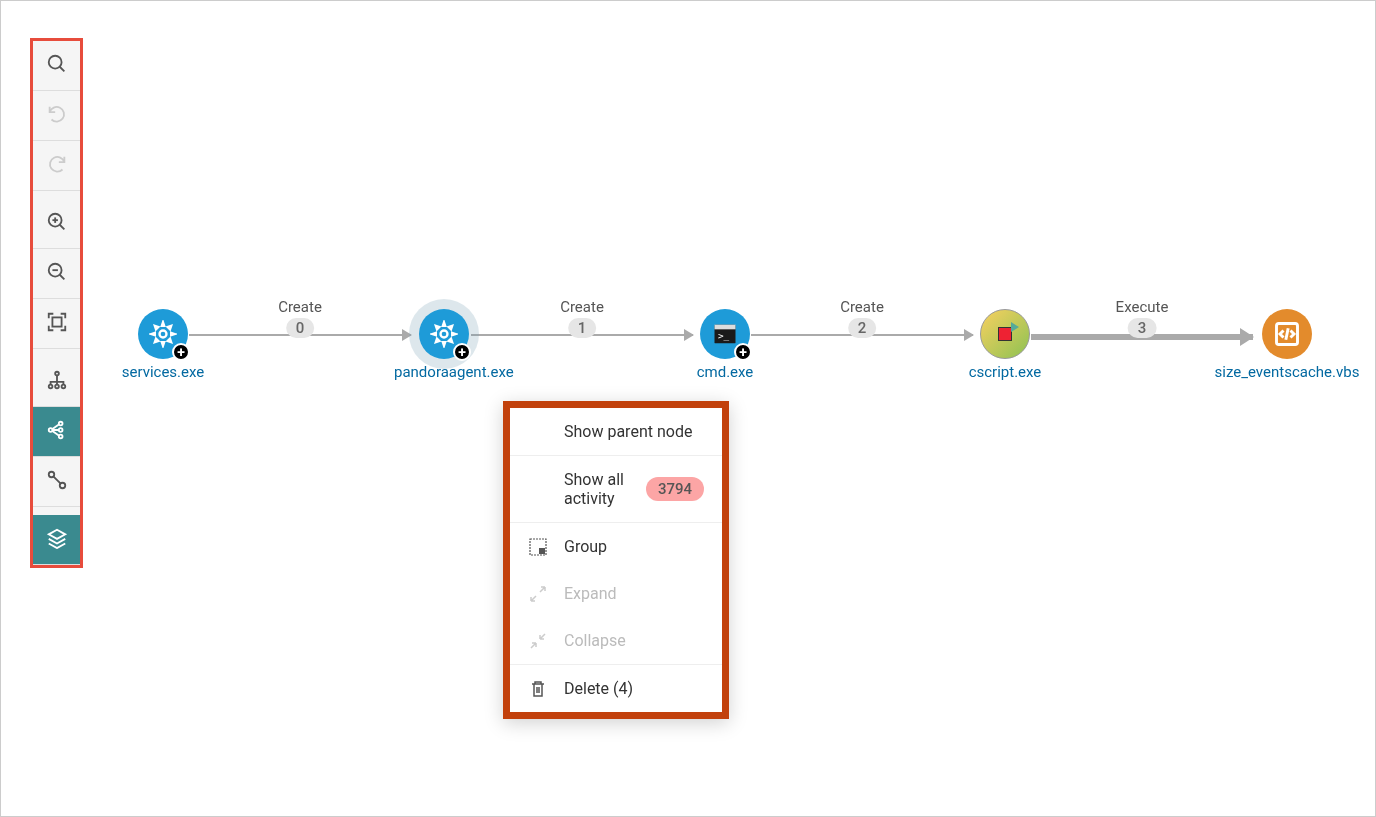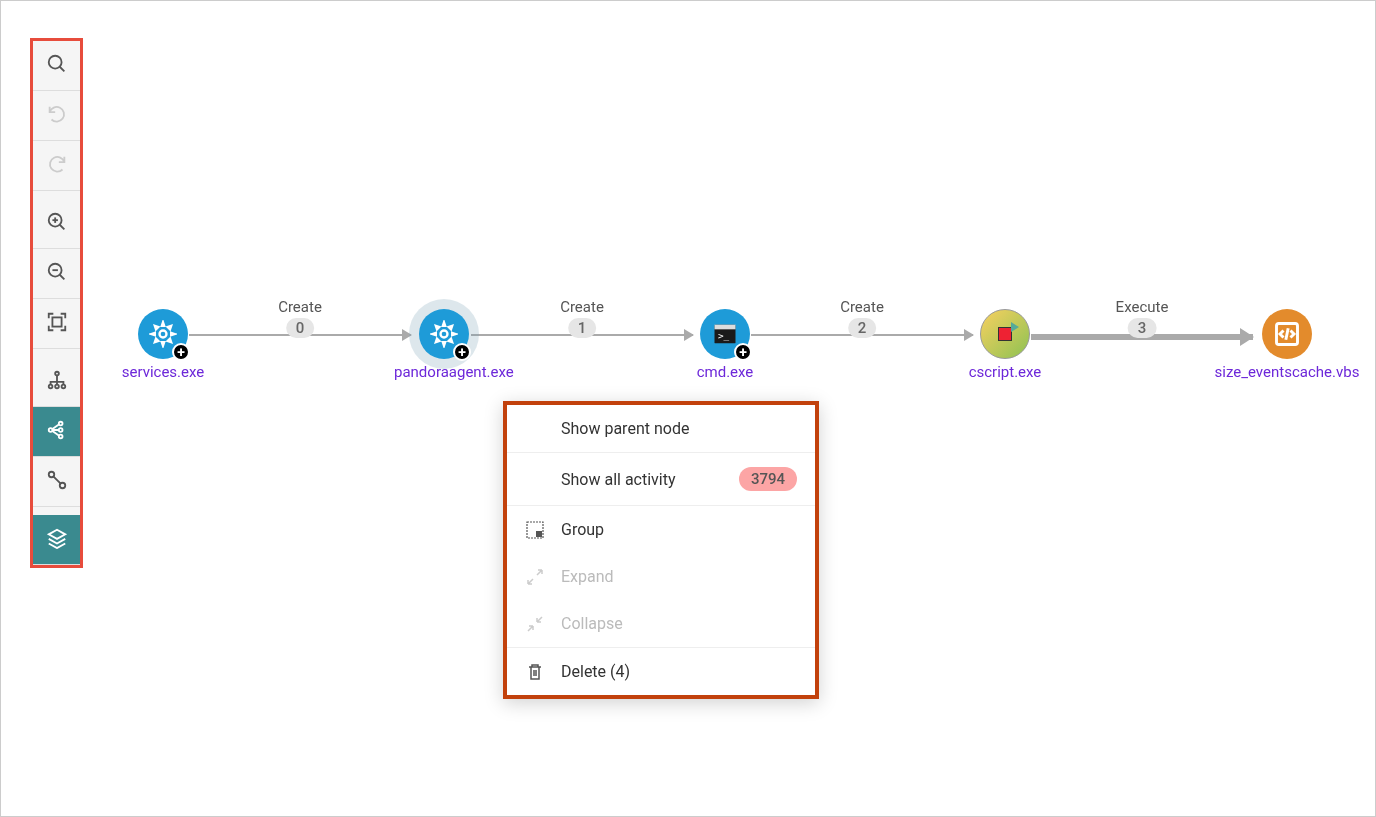--- a/index.html
+++ b/index.html
@@ -20,34 +20,34 @@
 .node { position: absolute; text-align: center; width: 100px; transform: translateX(-50%); }
 .node-icon { width: 50px; height: 50px; border-radius: 50%; margin: 0 auto 4px; display: flex; align-items: center; justify-content: center; position: relative; }
 .node-icon.highlighted::before { content: ""; position: absolute; inset: -10px; border-radius: 50%; background: rgba(120,160,180,0.25); z-index: -1; }
 .node-icon.blue { background: #1e9bd8; }
 .node-icon.orange { background: #e38b2c; }
 .node-icon.img { background: linear-gradient(135deg,#f8d060,#8dc252); border: 1px solid #999; }
 .inner-sq { width: 14px; height: 14px; background: #e23; border: 1px solid #333; position: relative; }
 .inner-sq::after { content: ""; position: absolute; right: -8px; top: -6px; border-left: 8px solid #5a9; border-top: 5px solid transparent; border-bottom: 5px solid transparent; }
 .node-icon svg { width: 28px; height: 28px; }
 .plus-badge { position: absolute; right: -2px; bottom: -2px; width: 18px; height: 18px; border-radius: 50%; background: #000; color: #fff; display: flex; align-items: center; justify-content: center; font-size: 14px; font-weight: bold; border: 2px solid #fff; }
-.node-label { font-size: 15px; color: #6d28d9; white-space: nowrap; }
+.node-label { font-size: 15px; color: #0369a1; white-space: nowrap; }
 .node-wide { width: 180px; }
 
 
 .edge { position: absolute; display: flex; align-items: center; }
 .edge-line { height: 2px; background: #aaa; position: relative; }
 .edge-line.thick { height: 6px; }
 .edge-line::after { content: ""; position: absolute; right: -1px; top: 50%; transform: translateY(-50%); border-left: 10px solid #aaa; border-top: 6px solid transparent; border-bottom: 6px solid transparent; }
 .edge-line.thick::after { border-left-width: 14px; border-top-width: 9px; border-bottom-width: 9px; }
 .edge-label-wrap { position: absolute; left: 50%; transform: translateX(-50%); top: -36px; text-align: center; font-size: 15px; color: #555; }
 .edge-badge { background: #e6e6e6; border-radius: 11px; padding: 1px 10px; display: inline-block; margin-top: 2px; font-weight: 500; color: #666; }
 
 
-.ctx-menu { position: absolute; width: 316px; background: #fff; border: 4px solid #c2410c; box-shadow: 0 4px 18px rgba(0,0,0,0.18); font-size: 16px; color: #333; z-index: 20; text-align: center; }
+.ctx-menu { position: absolute; width: 226px; background: #fff; border: 7px solid #c2410c; box-shadow: 0 4px 18px rgba(0,0,0,0.18); font-size: 16px; color: #333; z-index: 20; }
 .ctx-item { padding: 14px 18px 14px 54px; position: relative; display: flex; align-items: center; justify-content: space-between; cursor: pointer; }
 .ctx-item.disabled { color: #bbb; cursor: default; }
 .ctx-icon { position: absolute; left: 18px; width: 20px; height: 20px; display: flex; align-items: center; justify-content: center; }
 .ctx-badge { background: #fca5a5; border-radius: 14px; padding: 3px 12px; font-size: 15px; color: #555; font-weight: 500; }
 .ctx-chevron { color: #999; font-size: 13px; }
 .ctx-sep { height: 1px; background: #eee; }
 </style>
 </head>
 <body>
 

